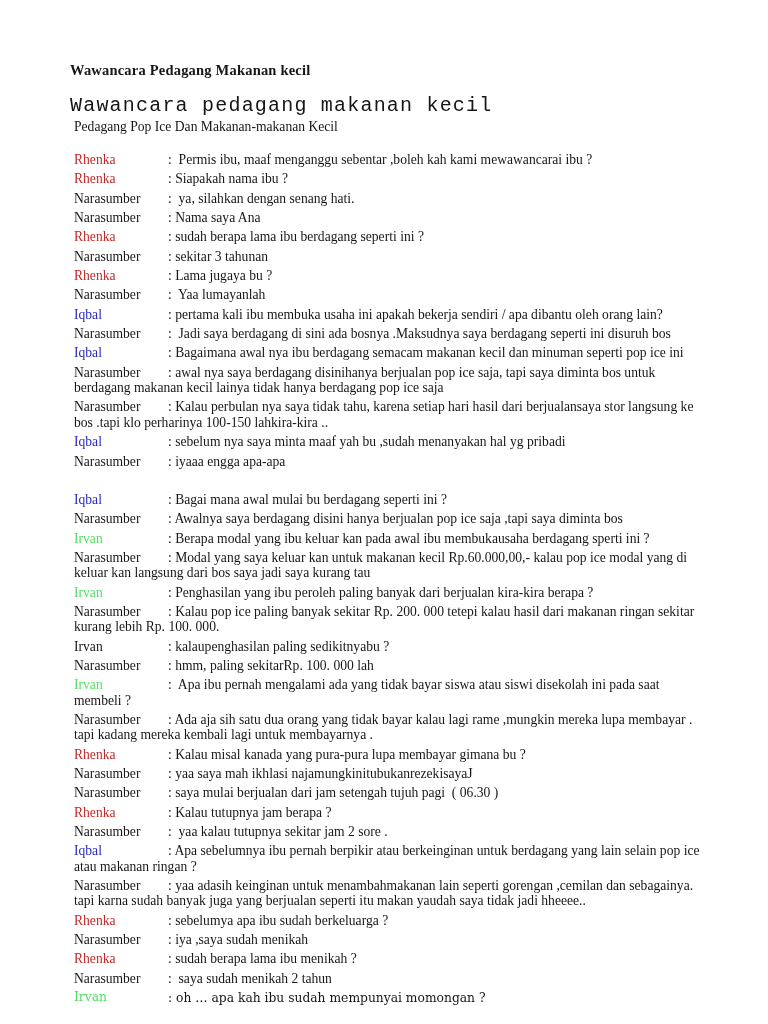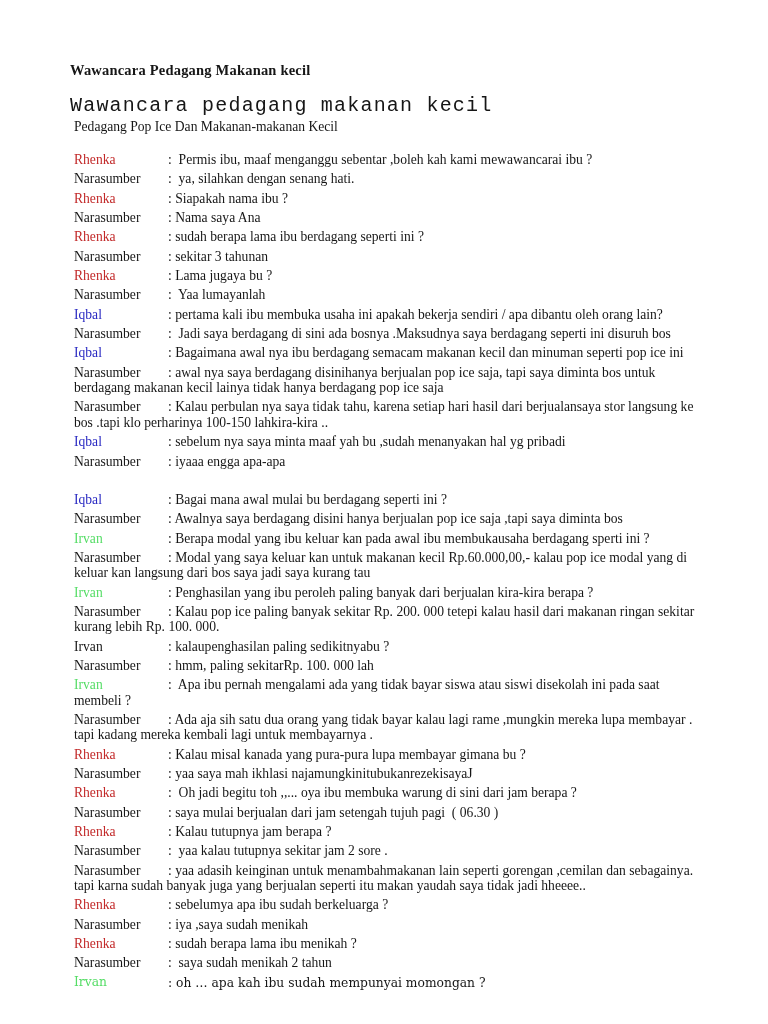--- a/index.html
+++ b/index.html
@@ -67,22 +67,22 @@
 </style>
 </head>
 <body>
 
 <div class="page">
   <h1 class="title-bold">Wawancara Pedagang Makanan kecil</h1>
   <div class="title-mono">Wawancara pedagang makanan kecil</div>
   <div class="subtitle">Pedagang Pop Ice Dan Makanan-makanan Kecil</div>
   <div class="dialogue">
       <p class="line"><span class="speaker" style="color: rgb(194, 41, 41);">Rhenka</span><span class="text">:  Permis ibu, maaf menganggu sebentar ,boleh kah kami mewawancarai ibu ?</span></p>
+      <p class="line"><span class="speaker" style="color: rgb(194, 41, 41);">Rhenka</span><span class="text">: Siapakah nama ibu ?</span></p>
       <p class="line"><span class="speaker" style="color: rgb(22, 22, 22);">Narasumber</span><span class="text">:  ya, silahkan dengan senang hati.</span></p>
-      <p class="line"><span class="speaker" style="color: rgb(194, 41, 41);">Rhenka</span><span class="text">: Siapakah nama ibu ?</span></p>
       <p class="line"><span class="speaker" style="color: rgb(22, 22, 22);">Narasumber</span><span class="text">: Nama saya Ana</span></p>
       <p class="line"><span class="speaker" style="color: rgb(194, 41, 41);">Rhenka</span><span class="text">: sudah berapa lama ibu berdagang seperti ini ?</span></p>
       <p class="line"><span class="speaker" style="color: rgb(22, 22, 22);">Narasumber</span><span class="text">: sekitar 3 tahunan</span></p>
       <p class="line"><span class="speaker" style="color: rgb(194, 41, 41);">Rhenka</span><span class="text">: Lama jugaya bu ?</span></p>
       <p class="line"><span class="speaker" style="color: rgb(22, 22, 22);">Narasumber</span><span class="text">:  Yaa lumayanlah</span></p>
       <p class="line"><span class="speaker" style="color: rgb(41, 41, 194);">Iqbal</span><span class="text">: pertama kali ibu membuka usaha ini apakah bekerja sendiri / apa dibantu oleh orang lain?</span></p>
       <p class="line"><span class="speaker" style="color: rgb(22, 22, 22);">Narasumber</span><span class="text">:  Jadi saya berdagang di sini ada bosnya .Maksudnya saya berdagang seperti ini disuruh bos</span></p>
       <p class="line"><span class="speaker" style="color: rgb(41, 41, 194);">Iqbal</span><span class="text">: Bagaimana awal nya ibu berdagang semacam makanan kecil dan minuman seperti pop ice ini</span></p>
       <p class="line"><span class="speaker" style="color: rgb(22, 22, 22);">Narasumber</span><span class="text">: awal nya saya berdagang disinihanya berjualan pop ice saja, tapi saya diminta bos untuk berdagang makanan kecil lainya tidak hanya berdagang pop ice saja</span></p>
       <p class="line"><span class="speaker" style="color: rgb(22, 22, 22);">Narasumber</span><span class="text">: Kalau perbulan nya saya tidak tahu, karena setiap hari hasil dari berjualansaya stor langsung ke bos .tapi klo perharinya 100-150 lahkira-kira ..</span></p>
@@ -94,24 +94,24 @@
       <p class="line"><span class="speaker" style="color: rgb(85, 221, 102);">Irvan</span><span class="text">: Berapa modal yang ibu keluar kan pada awal ibu membukausaha berdagang sperti ini ?</span></p>
       <p class="line"><span class="speaker" style="color: rgb(22, 22, 22);">Narasumber</span><span class="text">: Modal yang saya keluar kan untuk makanan kecil Rp.60.000,00,- kalau pop ice modal yang di keluar kan langsung dari bos saya jadi saya kurang tau</span></p>
       <p class="line"><span class="speaker" style="color: rgb(85, 221, 102);">Irvan</span><span class="text">: Penghasilan yang ibu peroleh paling banyak dari berjualan kira-kira berapa ?</span></p>
       <p class="line"><span class="speaker" style="color: rgb(22, 22, 22);">Narasumber</span><span class="text">: Kalau pop ice paling banyak sekitar Rp. 200. 000 tetepi kalau hasil dari makanan ringan sekitar kurang lebih Rp. 100. 000.</span></p>
       <p class="line"><span class="speaker" style="color: rgb(22, 22, 22);">Irvan</span><span class="text">: kalaupenghasilan paling sedikitnyabu ?</span></p>
       <p class="line"><span class="speaker" style="color: rgb(22, 22, 22);">Narasumber</span><span class="text">: hmm, paling sekitarRp. 100. 000 lah</span></p>
       <p class="line"><span class="speaker" style="color: rgb(85, 221, 102);">Irvan</span><span class="text">:  Apa ibu pernah mengalami ada yang tidak bayar siswa atau siswi disekolah ini pada saat membeli ?</span></p>
       <p class="line"><span class="speaker" style="color: rgb(22, 22, 22);">Narasumber</span><span class="text">: Ada aja sih satu dua orang yang tidak bayar kalau lagi rame ,mungkin mereka lupa membayar . tapi kadang mereka kembali lagi untuk membayarnya .</span></p>
       <p class="line"><span class="speaker" style="color: rgb(194, 41, 41);">Rhenka</span><span class="text">: Kalau misal kanada yang pura-pura lupa membayar gimana bu ?</span></p>
       <p class="line"><span class="speaker" style="color: rgb(22, 22, 22);">Narasumber</span><span class="text">: yaa saya mah ikhlasi najamungkinitubukanrezekisayaJ</span></p>
-      <p class="line"><span class="speaker" style="color: rgb(194, 41, 41);">Rhenka</span><span class="text">:  Oh jadi begitu toh ,,... oya ibu membuka warung di sini dari jam berapa ?</span></p>
       <p class="line"><span class="speaker" style="color: rgb(22, 22, 22);">Narasumber</span><span class="text">: saya mulai berjualan dari jam setengah tujuh pagi  ( 06.30 )</span></p>
       <p class="line"><span class="speaker" style="color: rgb(194, 41, 41);">Rhenka</span><span class="text">: Kalau tutupnya jam berapa ?</span></p>
       <p class="line"><span class="speaker" style="color: rgb(22, 22, 22);">Narasumber</span><span class="text">:  yaa kalau tutupnya sekitar jam 2 sore .</span></p>
+      <p class="line"><span class="speaker" style="color: rgb(41, 41, 194);">Iqbal</span><span class="text">: Apa sebelumnya ibu pernah berpikir atau berkeinginan untuk berdagang yang lain selain pop ice atau makanan ringan ?</span></p>
       <p class="line"><span class="speaker" style="color: rgb(22, 22, 22);">Narasumber</span><span class="text">: yaa adasih keinginan untuk menambahmakanan lain seperti gorengan ,cemilan dan sebagainya. tapi karna sudah banyak juga yang berjualan seperti itu makan yaudah saya tidak jadi hheeee..</span></p>
       <p class="line"><span class="speaker" style="color: rgb(194, 41, 41);">Rhenka</span><span class="text">: sebelumya apa ibu sudah berkeluarga ?</span></p>
       <p class="line"><span class="speaker" style="color: rgb(22, 22, 22);">Narasumber</span><span class="text">: iya ,saya sudah menikah</span></p>
       <p class="line"><span class="speaker" style="color: rgb(194, 41, 41);">Rhenka</span><span class="text">: sudah berapa lama ibu menikah ?</span></p>
       <p class="line"><span class="speaker" style="color: rgb(22, 22, 22);">Narasumber</span><span class="text">:  saya sudah menikah 2 tahun</span></p>
       <p class="line alt"><span class="speaker" style="color: rgb(85, 221, 102);">Irvan</span><span class="text">: oh … apa kah ibu sudah mempunyai momongan ?</span></p>
     </div>
 </div>
 
 </body></html>

